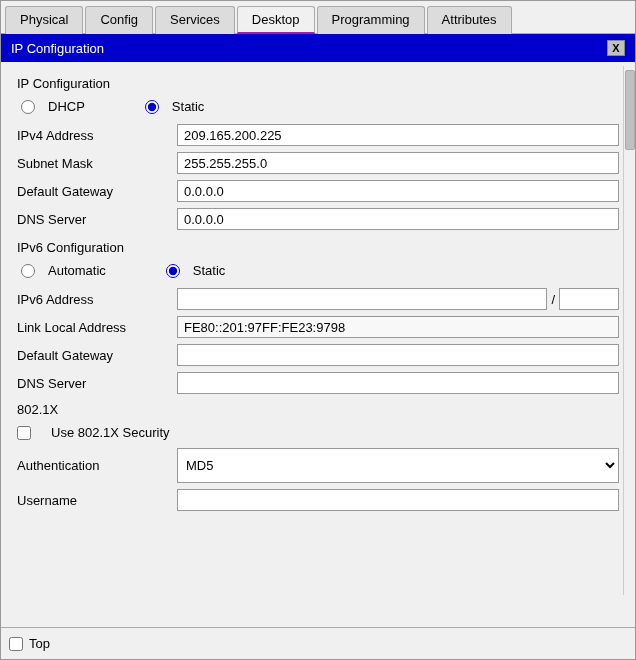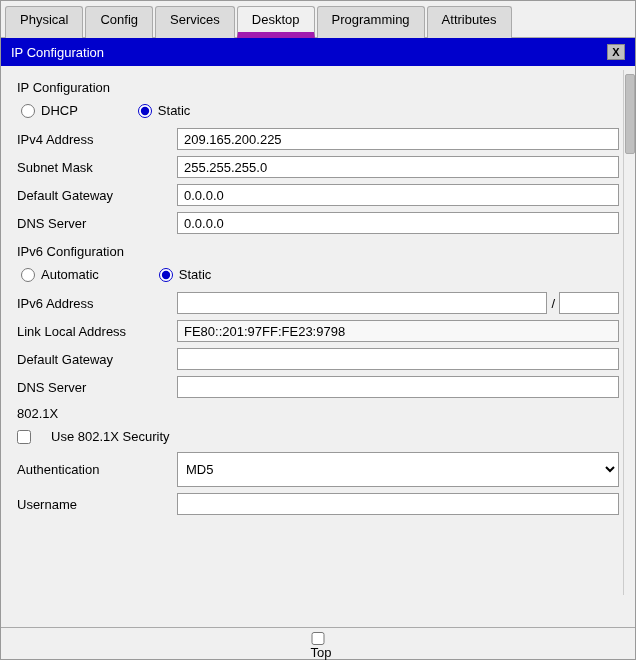--- a/index.html
+++ b/index.html
@@ -78,21 +78,21 @@
       background: #dcdcdc;
       margin-right: 2px;
       font-size: 13px;
       position: relative;
       bottom: -1px;
       border-radius: 3px 3px 0 0;
     }
 
     .tab.active {
       background: #f0f0f0;
-      border-bottom: 6px solid #a21caf;
+      border-bottom: 2px solid #a21caf;
       z-index: 1;
       font-weight: normal;
     }
 
     .content-area {
       flex: 1;
       padding: 0;
       overflow: hidden;
       position: relative;
     }
@@ -138,21 +138,21 @@
       display: flex;
       align-items: center;
       gap: 60px;
       margin-bottom: 10px;
       margin-left: 4px;
     }
 
     .radio-item {
       display: flex;
       align-items: center;
-      gap: 6px;
+      gap: 13px;
       cursor: pointer;
     }
 
     .radio-input {
       width: 14px;
       height: 14px;
       accent-color: #0000cc;
       cursor: pointer;
     }
 
@@ -226,26 +226,25 @@
       height: 35px;
       border: 1px solid #999;
       background: #fff;
       padding: 2px 4px;
       font-size: 13px;
       cursor: pointer;
     }
 
     .bottom-bar {
       border-top: 1px solid #aaa;
-      padding: 4px 16px;
+      padding: 4px 8px;
       display: flex;
       align-items: center;
       background: #f0f0f0;
       height: 32px;
-      flex-direction: column;
     }
 
     .scrollbar-area {
       position: absolute;
       right: 0;
       top: 32px;
       width: 12px;
       bottom: 32px;
       background: #f0f0f0;
       border-left: 1px solid #ccc;

